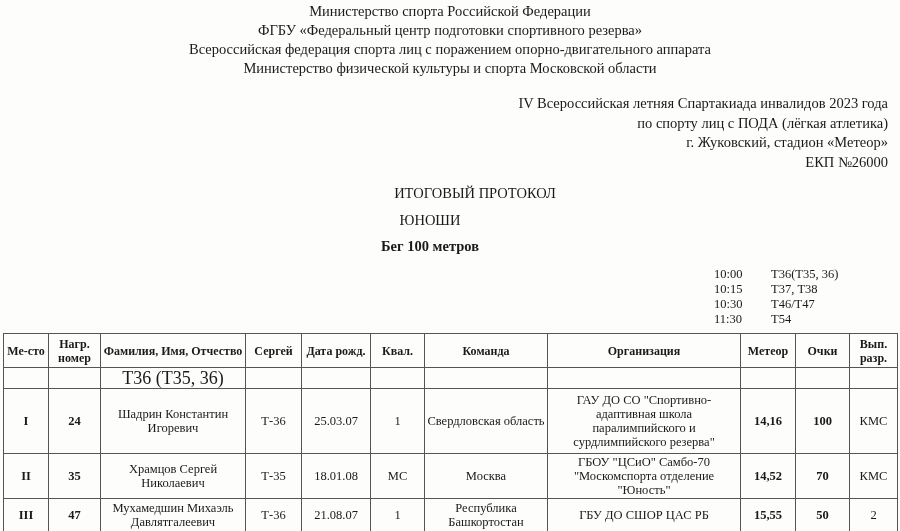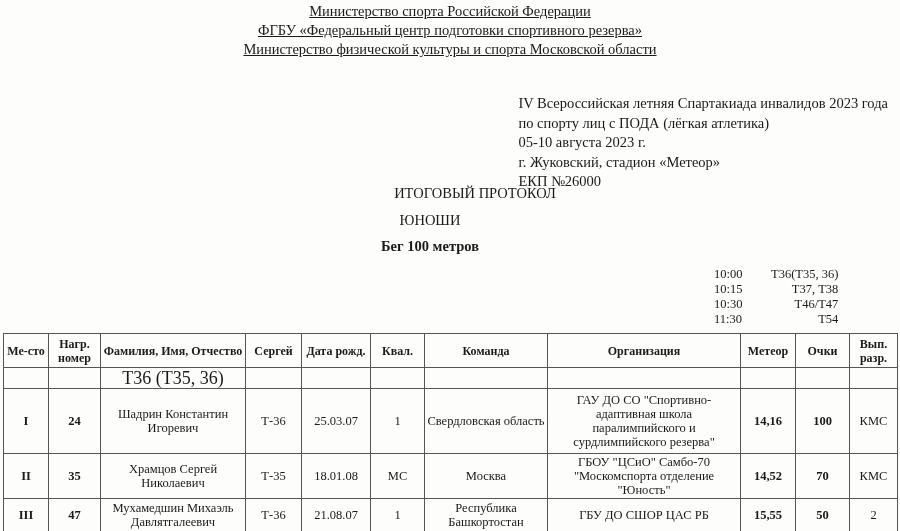--- a/index.html
+++ b/index.html
@@ -7,38 +7,38 @@
     width: 900px; height: 531px; overflow: hidden;
     background: #fdfdfc;
     font-family: "Liberation Serif", serif;
     color: #1a1a1a;
     position: relative;
   }
   .header-block {
     position: absolute; left: 0; top: 2px; width: 900px;
     text-align: center; font-size: 14.5px; line-height: 19px;
   }
-  .header-block div { white-space: nowrap; text-decoration: underline; }
+  .header-block div { white-space: nowrap; }
   .event-block {
     position: absolute; right: 12px; top: 94px;
-    text-align: left; font-size: 14.5px; line-height: 19.5px;
+    text-align: right; font-size: 14.5px; line-height: 19.5px;
   }
   .title-block {
     position: absolute; left: 0; width: 860px; text-align: center; font-size: 14.5px;
   }
   .t1 { top: 185px; padding-left: 45px; }
   .t2 { top: 212px; }
   .t3 { top: 238px; font-weight: bold; }
   .left-meta {
     position: absolute; left: 8px; top: 270px; font-size: 12.5px; line-height: 15px;
   }
   .schedule {
     position: absolute; left: 714px; top: 267px; font-size: 12.5px; line-height: 15px;
   }
-  .schedule .row { display: flex; justify-content: space-between; }
+  .schedule .row { display: flex; }
   .schedule .time { width: 57px; }
   table.results {
     position: absolute; left: 3px; top: 333px;
     border-collapse: collapse; table-layout: fixed;
     font-size: 12.5px; line-height: 14px;
   }
   table.results td, table.results th {
     border: 1px solid #555; text-align: center; vertical-align: middle;
     padding: 0 2px; overflow: hidden; margin-top: 13px;
   }
@@ -49,27 +49,27 @@
   .r2 td { height: 44px; }
   .r3 td { height: 32px; }
   .bold { font-weight: bold; }
 </style>
 </head>
 <body>
 
 <div class="header-block">
   <div>Министерство спорта Российской Федерации</div>
   <div>ФГБУ «Федеральный центр подготовки спортивного резерва»</div>
+  <div>Всероссийская федерация спорта лиц с поражением опорно-двигательного аппарата</div>
   <div>Министерство физической культуры и спорта Московской области</div>
 </div>
 
 <div class="event-block">
   <div>IV Всероссийская летняя Спартакиада инвалидов 2023 года</div>
   <div>по спорту лиц с ПОДА (лёгкая атлетика)</div>
-  <div>05-10 августа 2023 г.</div>
   <div>г. Жуковский, стадион «Метеор»</div>
   <div>ЕКП №26000</div>
 </div>
 
 <div class="title-block t1">ИТОГОВЫЙ ПРОТОКОЛ</div>
 <div class="title-block t2">ЮНОШИ</div>
 <div class="title-block t3">Бег 100 метров</div>
 
 <div class="left-meta">
 </div>

